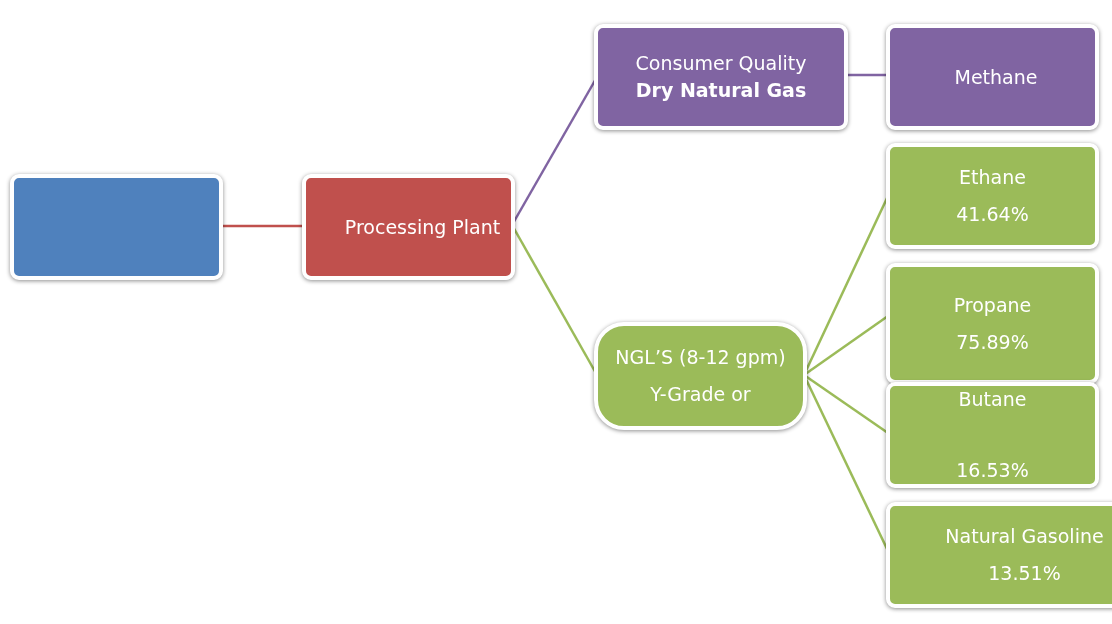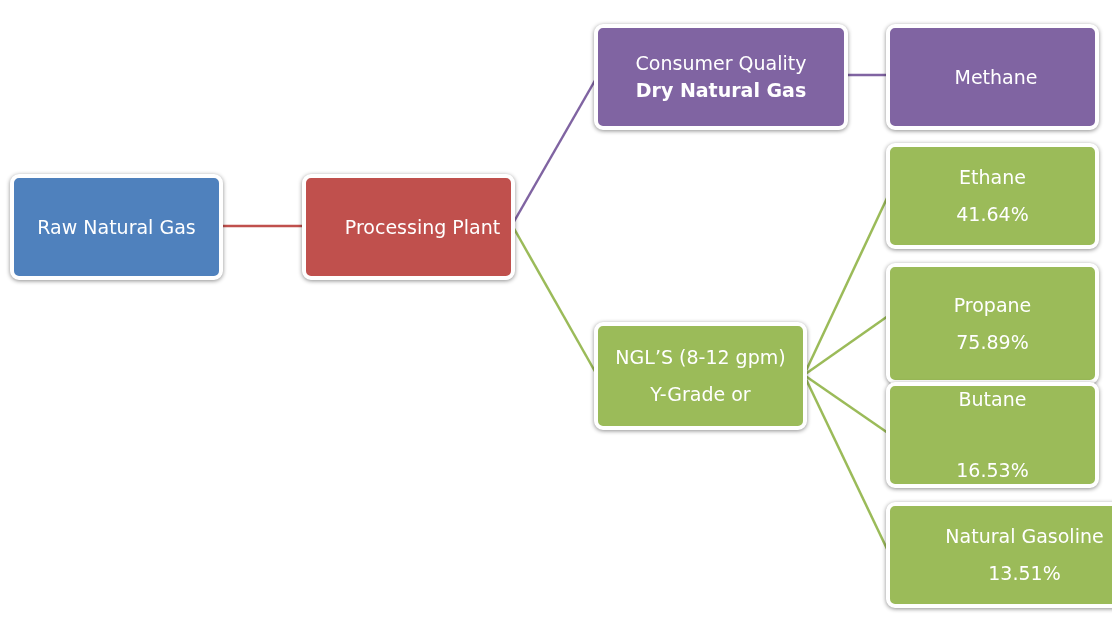--- a/index.html
+++ b/index.html
@@ -30,37 +30,36 @@
   <line id="link-plant-dry" x1="512" y1="225" x2="597" y2="77" stroke-width="2.5" stroke="#8064a2"></line>
   <line id="link-plant-ngl" x1="512" y1="225" x2="597" y2="375" stroke-width="2.5" stroke="#9bbb59"></line>
   <line id="link-dry-methane" x1="805" y1="75" x2="888" y2="75" stroke-width="2.5" stroke="#8064a2"></line>
   <line id="link-ngl-ethane" x1="804" y1="375" x2="888" y2="196" stroke-width="2.5" stroke="#9bbb59"></line>
   <line id="link-ngl-propane" x1="804" y1="375" x2="888" y2="316" stroke-width="2.5" stroke="#9bbb59"></line>
   <line id="link-ngl-butane" x1="804" y1="375" x2="888" y2="433" stroke-width="2.5" stroke="#9bbb59"></line>
   <line id="link-ngl-gasoline" x1="804" y1="375" x2="888" y2="551" stroke-width="2.5" stroke="#9bbb59"></line>
 </svg>
 
 <div class="node blue spaced" style="left: 10px; top: 174px; width: 213px; height: 106px; background: rgb(79, 129, 189);">
-  <span class="line">Raw Natural Gas</span>
 </div>
 
 <div class="node red" style="left: 302px; top: 174px; width: 213px; height: 106px; background: rgb(192, 80, 77); padding-left: 28px;">
   <span class="line">Processing Plant</span>
 </div>
 
 <div class="node purple tight" style="left: 594px; top: 24px; width: 254px; height: 106px; background: rgb(128, 100, 162);">
   <span class="line">Consumer Quality</span>
   <span class="line">Dry Natural Gas</span>
 </div>
 
 <div class="node purple" style="left: 886px; top: 24px; width: 213px; height: 106px; background: rgb(128, 100, 162); padding-left: 7px;">
   <span class="line">Methane</span>
 </div>
 
-<div class="node green" style="left: 594px; top: 322px; width: 213px; height: 108px; background: rgb(155, 187, 89);">
+<div class="node green" style="left: 594px; top: 322px; width: 213px; height: 108px; background: rgb(155, 187, 89); border-radius: 30px;">
   <span class="line" style="margin-bottom:10px;">NGL’S (8-12 gpm)</span>
   <span class="line">Y-Grade or</span>
 </div>
 
 <div class="node green spaced" style="left: 886px; top: 143px; width: 213px; height: 106px; background: rgb(155, 187, 89);">
   <span class="line">Ethane</span>
   <span class="line">41.64%</span>
 </div>
 
 <div class="node green spaced" style="left: 886px; top: 263px; width: 213px; height: 121px; background: rgb(155, 187, 89);">

